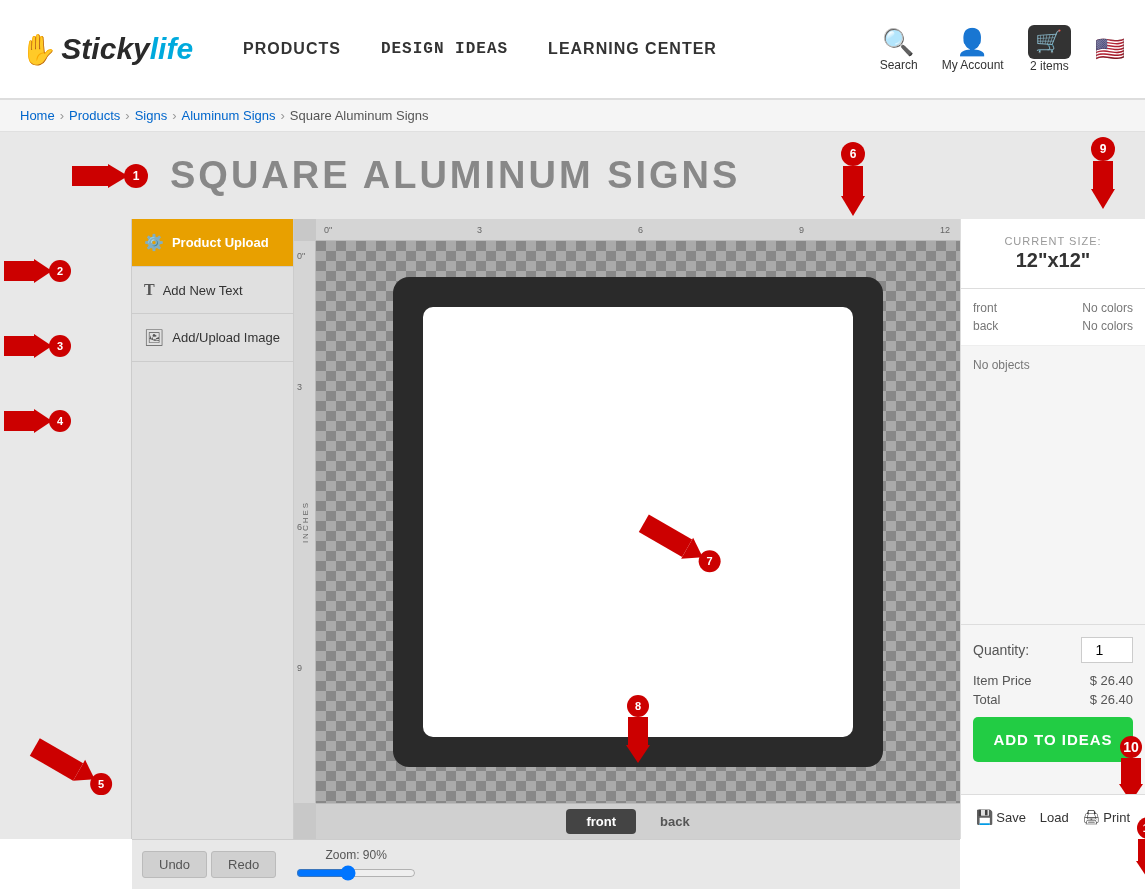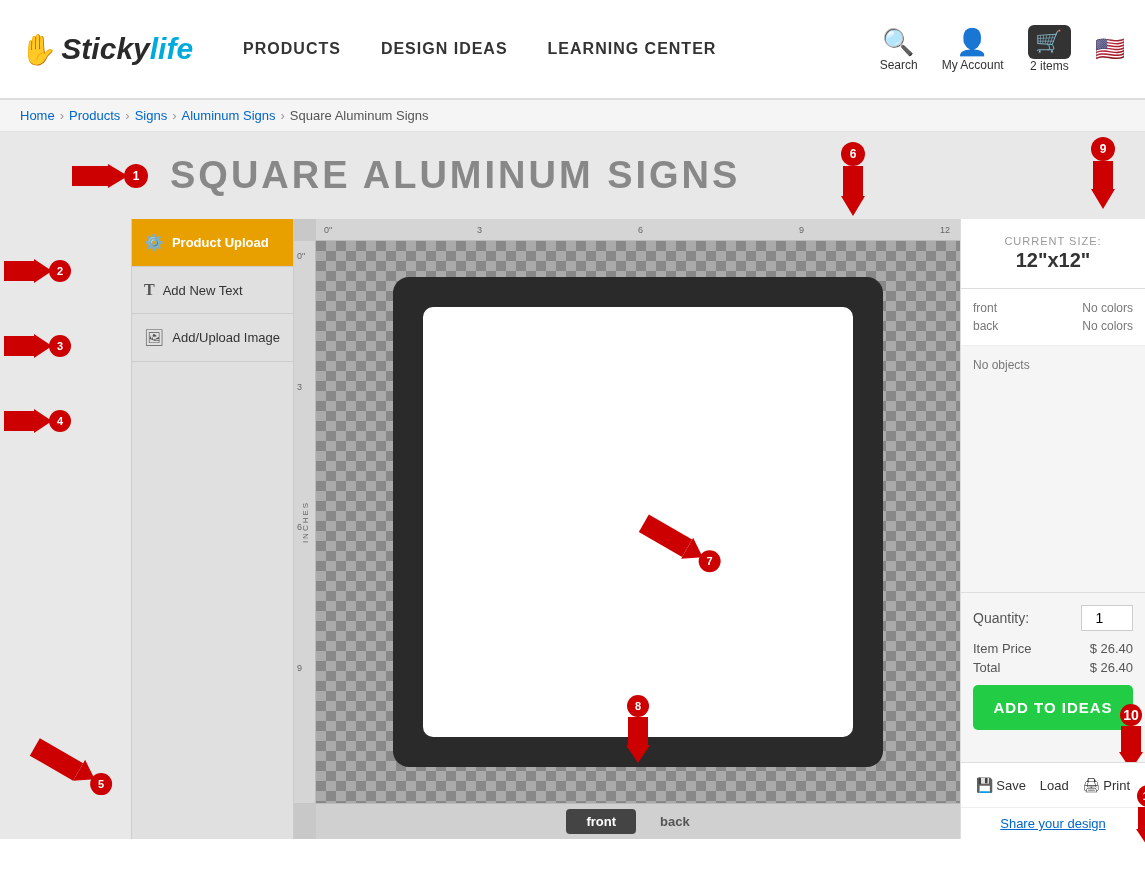--- a/index.html
+++ b/index.html
@@ -9,21 +9,21 @@
 <body>
 
 <div style="display:flex; align-items:center; padding:0 20px; height:100px; background:#fff; border-bottom:2px solid #ddd;">
   <div style="display:flex; align-items:center; margin-right:50px; text-decoration:none; cursor:pointer;">
     <span style="color:#00aadd; font-size:30px; margin-right:4px;">✋</span>
     <span style="font-size:30px; font-weight:bold; color:#2a2a2a; font-style:italic;">Sticky</span>
       <span style="font-size:30px; font-weight:bold; color:#00aadd; font-style:italic;">life</span>
   </div>
   <nav style="display:flex; gap:40px; flex:1;">
     <a style="font-size:16px; font-weight:bold; color:#333; text-decoration:none; letter-spacing:1px; cursor:pointer;">PRODUCTS</a>
-    <a style="font-size:16px; font-weight:bold; color:#333; text-decoration:none; letter-spacing:1px; cursor:pointer;">DESIGN IDEAS</a>
+    <a style="font-size:16px; font-weight:bold; color:#333; text-decoration:none; letter-spacing:1px; cursor:pointer;font-family:Liberation Mono, monospace;">DESIGN IDEAS</a>
     <a style="font-size:16px; font-weight:bold; color:#333; text-decoration:none; letter-spacing:1px; cursor:pointer;">LEARNING CENTER</a>
   </nav>
   <div style="display:flex; align-items:center; gap:24px;">
     <div style="display:flex; flex-direction:column; align-items:center; cursor:pointer;">
       <span style="font-size:26px; color:#333;">🔍</span>
       <span style="font-size:12px; color:#333;">Search</span>
     </div>
     <div style="display:flex; flex-direction:column; align-items:center; cursor:pointer;">
       <span style="font-size:26px; color:#333;">👤</span>
       <span style="font-size:12px; color:#333;">My Account</span>
@@ -223,20 +223,27 @@
           <span>Print</span>
         </div>
 
         <div style="position:absolute; right:-15px; bottom:-40px; display:flex; flex-direction:column; align-items:center;">
           <div style="background:#cc0000; color:#fff; border-radius:50%; width:22px; height:22px; display:flex; align-items:center; justify-content:center; font-weight:bold; font-size:10px;">11</div>
           <div style="background:#cc0000; width:20px; height:22px;"></div>
           <div style="width:0; height:0; border-left:12px solid transparent; border-right:12px solid transparent; border-top:18px solid #cc0000;"></div>
         </div>
       </div>
 
-      <div style="text-align:center; padding:8px; font-size:13px; color:#555; border-top:1px solid #eee; background:#fff;">
-        <span style="cursor:pointer; color:#0066cc; text-decoration:underline;">Share your design</span>
-      </div>
-    </div>
-  </div>
-
+    </div>
+  </div>
+
+  <div style="padding:8px 10px; background:#e8e8e8; border-top:1px solid #ccc; display:flex; align-items:center; gap:10px; margin-left:132px; width:calc(100% - 132px - 185px); box-sizing:border-box;">
+    <div style="display:flex; gap:4px;">
+      <button style="padding:5px 16px; background:#d0d0d0; border:1px solid #bbb; border-radius:3px; font-size:13px; cursor:pointer; color:#555;">Undo</button>
+      <button style="padding:5px 16px; background:#d0d0d0; border:1px solid #bbb; border-radius:3px; font-size:13px; cursor:pointer; color:#555;">Redo</button>
+    </div>
+    <div style="display:flex; flex-direction:column; align-items:center; font-size:12px; color:#555; margin-left:10px;">
+      <span>Zoom: 90%</span>
+      <input type="range" min="10" max="200" value="90" style="width: 120px; margin-top: 3px;">
+    </div>
+  </div>
 
 </div>
 
 </body></html>

